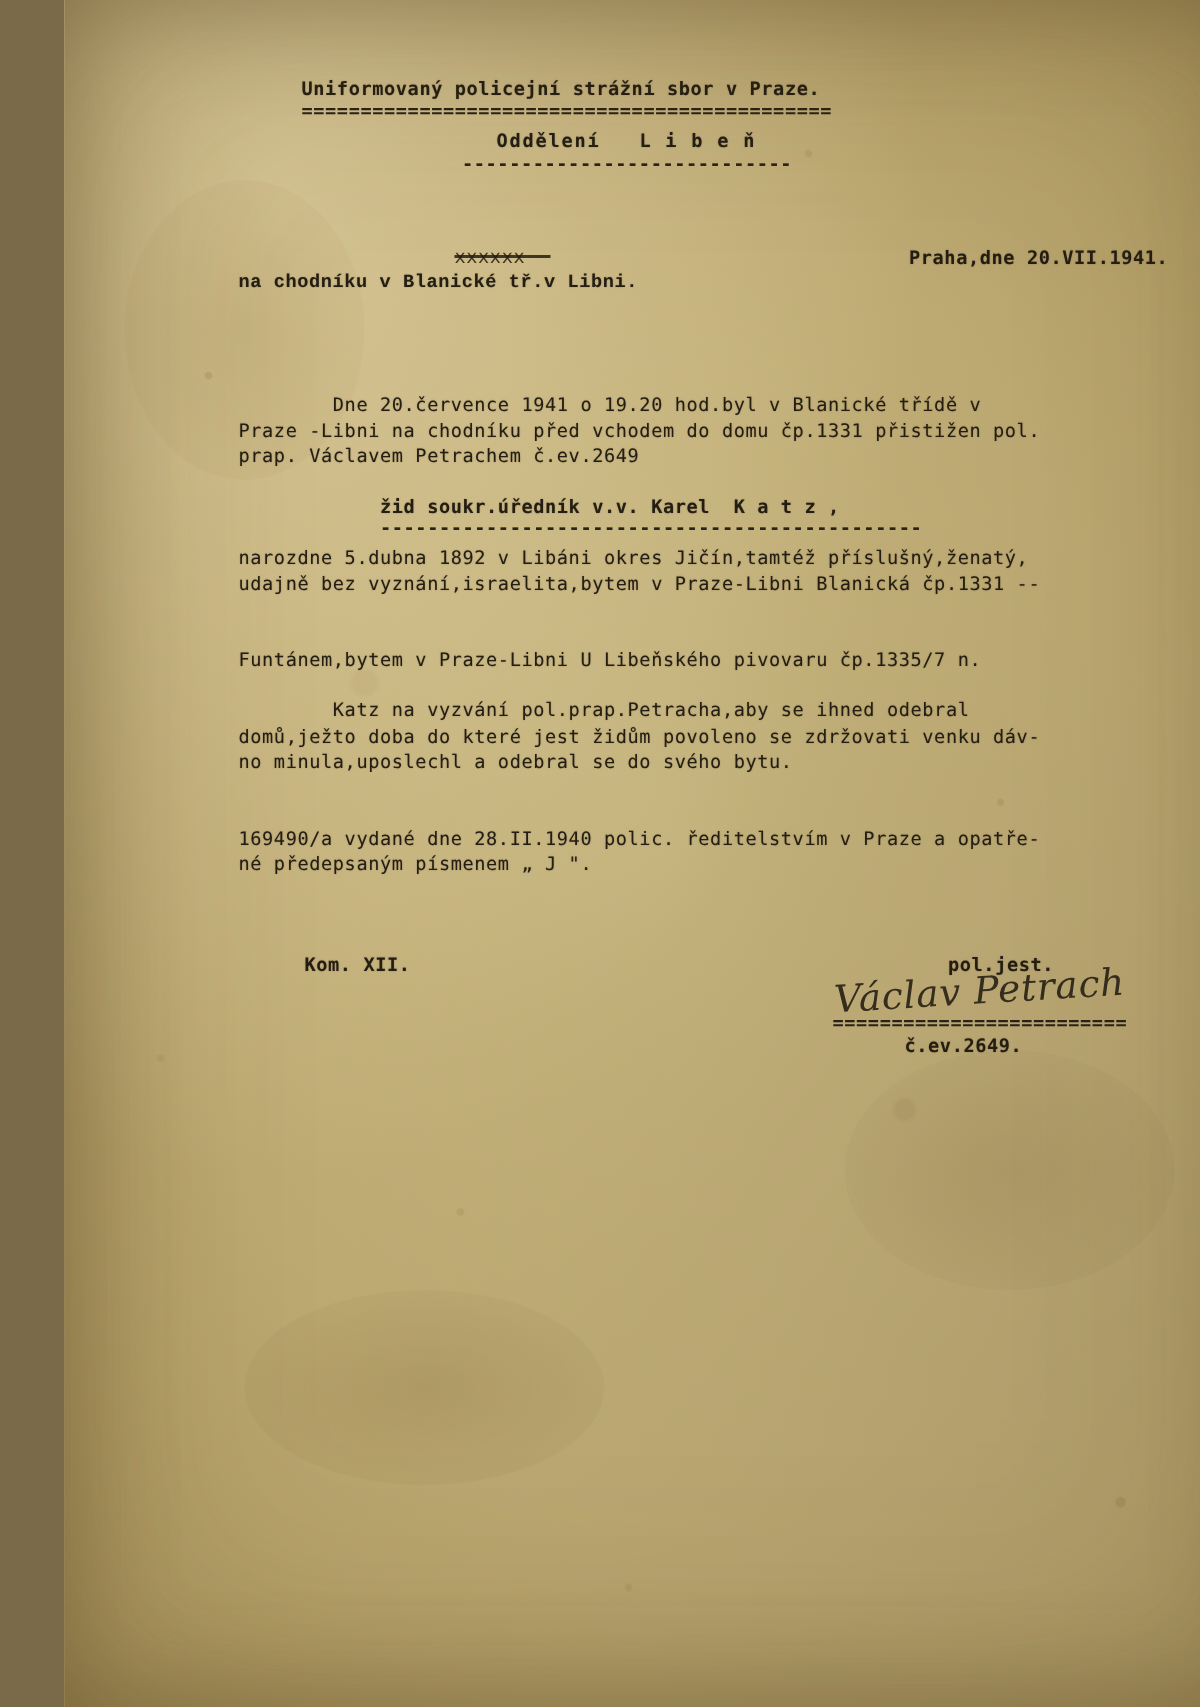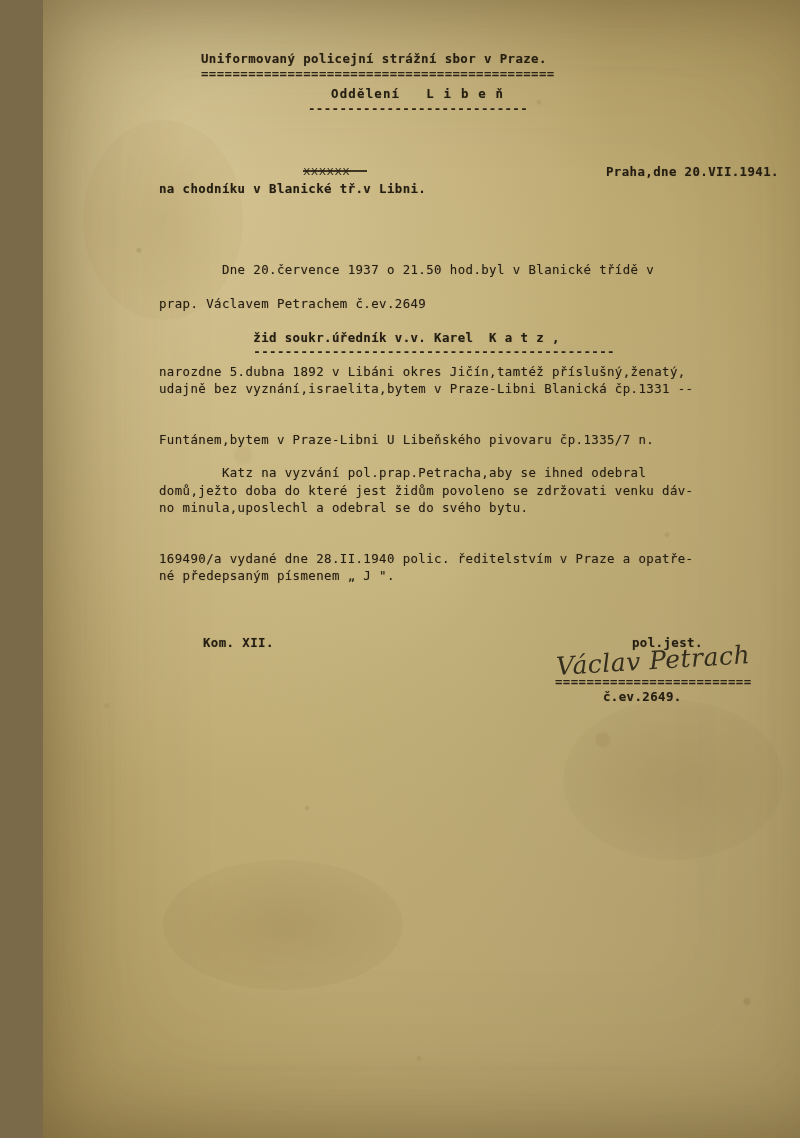--- a/index.html
+++ b/index.html
@@ -141,26 +141,27 @@
   <div class="smudge" style="left:40px;top:120px;width:160px;height:200px;background:radial-gradient(ellipse,rgba(200,186,140,0.25),rgba(200,186,140,0));"></div>
 
   <div class="doc">
 
     <div class="line bold" style="left:158px;top:50px;">Uniformovaný policejní strážní sbor v Praze.</div>
     <div class="rule" style="left:158px;top:66px;">=============================================</div>
 
     <div class="line bold" style="left:288px;top:85px;letter-spacing:1.2px;">Oddělení   L i b e ň</div>
     <div class="rule" style="left:265px;top:101px;">----------------------------</div>
 
-    <div class="line bold" style="left:116px;top:180px;">na chodníku v Blanické tř.v Libni.</div>
+    <div class="line bold" style="left:116px;top:180px;font-family:Liberation Mono, monospace;">na chodníku v Blanické tř.v Libni.</div>
     <div class="strike" style="left:260px;top:170px;width:64px;"></div>
     <div class="overstrike" style="left:260px;top:163px;">xxxxxx</div>
     <div class="line bold" style="left:563px;top:163px;">Praha,dne 20.VII.1941.</div>
 
-    <div class="line" style="left:116px;top:261px;">        Dne 20.července 1937 o 21.50 hod.byl v Blanické třídě v</div>
+    <div class="line" style="left:116px;top:261px;">        Dne 20.července 1941 o 19.20 hod.byl v Blanické třídě v</div>
+    <div class="line" style="left:116px;top:278px;">Praze -Libni na chodníku před vchodem do domu čp.1331 přistižen pol.</div>
     <div class="line" style="left:116px;top:295px;">prap. Václavem Petrachem č.ev.2649</div>
 
     <div class="line bold" style="left:116px;top:329px;">            žid soukr.úředník v.v. Karel  K a t z ,</div>
     <div class="rule" style="left:116px;top:344px;">            ----------------------------------------------</div>
 
     <div class="line" style="left:116px;top:363px;">narozdne 5.dubna 1892 v Libáni okres Jičín,tamtéž příslušný,ženatý,</div>
     <div class="line" style="left:116px;top:380px;">udajně bez vyznání,israelita,bytem v Praze-Libni Blanická čp.1331 --</div>
 
     <div class="line" style="left:116px;top:431px;">Funtánem,bytem v Praze-Libni U Libeňského pivovaru čp.1335/7 n.</div>
 

